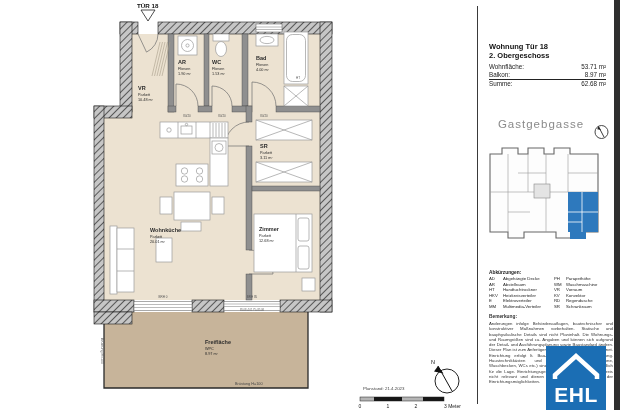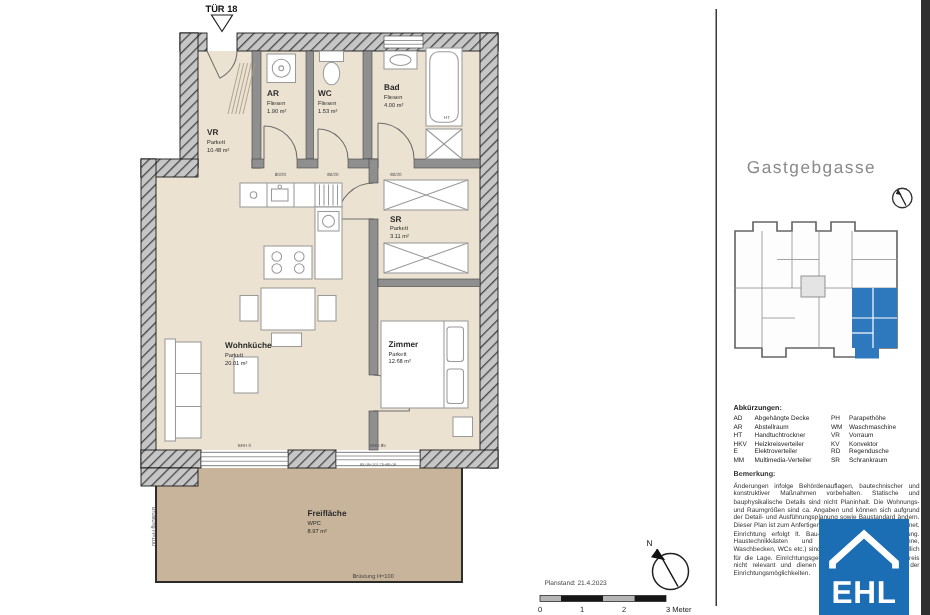--- a/index.html
+++ b/index.html
@@ -6,21 +6,21 @@
   .sheet{position:relative;width:620px;height:410px;background:#ffffff;
          font-family:"Liberation Sans",sans-serif;overflow:hidden}
   .abs{position:absolute}
   
   .sep{position:absolute;left:477px;top:6px;width:1px;height:398px;background:#3a3a3a}
   .pageedge{position:absolute;left:614px;top:0;width:6px;height:410px;background:#2f2f2f}
   .unit-info{position:absolute;left:489px;top:42px;width:117px;color:#111}
   .unit-info .t1{font-size:7.5px;font-weight:bold;line-height:9px}
   .arow{display:flex;justify-content:space-between;font-size:6.3px;line-height:8.2px;color:#222}
   .arow.sum{border-top:1px solid #222}
-  .street{position:absolute;left:486px;top:106px;width:110px;text-align:center;
+  .street{position:absolute;left:486px;top:118px;width:110px;text-align:center;
           font-size:11.5px;letter-spacing:1px;color:#8a8a8a}
   .abbr{position:absolute;left:489px;top:270px;width:126px;color:#222}
   .abbr .ttl,.remark .ttl{font-size:4.8px;font-weight:bold;line-height:6px}
   .abrow{display:flex;font-size:4.3px;line-height:5.6px}
   .ac{width:14px}.at{width:51px}.ac2{width:12px}.at2{flex:1}
   .remark{position:absolute;left:489px;top:314px;width:124px;color:#333}
   .remark p{margin:1px 0 0 0;font-size:4.3px;line-height:5.3px;text-align:justify}
   .logo{position:absolute;left:546px;top:346px;width:60px;height:64px}
   svg text{font-family:"Liberation Sans",sans-serif}
 </style>
@@ -247,20 +247,36 @@
       <text x="360" y="408" font-size="5" fill="#222" text-anchor="middle">0</text>
       <text x="388" y="408" font-size="5" fill="#222" text-anchor="middle">1</text>
       <text x="416" y="408" font-size="5" fill="#222" text-anchor="middle">2</text>
       <text x="444" y="408" font-size="5" fill="#222" text-anchor="start">3 Meter</text>
     </g>
   </svg>
 
   <div class="sep"></div>
   <div class="pageedge"></div>
 
+  <div class="unit-info">
+    <div class="t1">Wohnung Tür 18</div>
+    <div class="t1" style="margin-bottom:3px">2. Obergeschoss</div>
+    <div class="arow">
+      <span>Wohnfläche:</span>
+      <span>53.71 m²</span>
+    </div>
+    <div class="arow">
+      <span>Balkon:</span>
+      <span>8.97 m²</span>
+    </div>
+    <div class="arow sum">
+      <span>Summe:</span>
+      <span>62.68 m²</span>
+    </div>
+  </div>
 
   <div class="street">Gastgebgasse</div>
 
   <svg class="abs" style="left:592px;top:122px" width="18" height="18" viewBox="0 0 18 18">
     <circle cx="9.5" cy="10" r="6.5" fill="none" stroke="#333" stroke-width="0.9"></circle>
     <line x1="12" y1="15" x2="6.5" y2="4.5" stroke="#222" stroke-width="0.9"></line>
     <polygon points="6.5,4.5 9,8 5.2,7.3" fill="#222"></polygon>
   </svg>
 
   <svg class="abs" style="left:484px;top:140px" width="122" height="104" viewBox="0 0 122 104">

